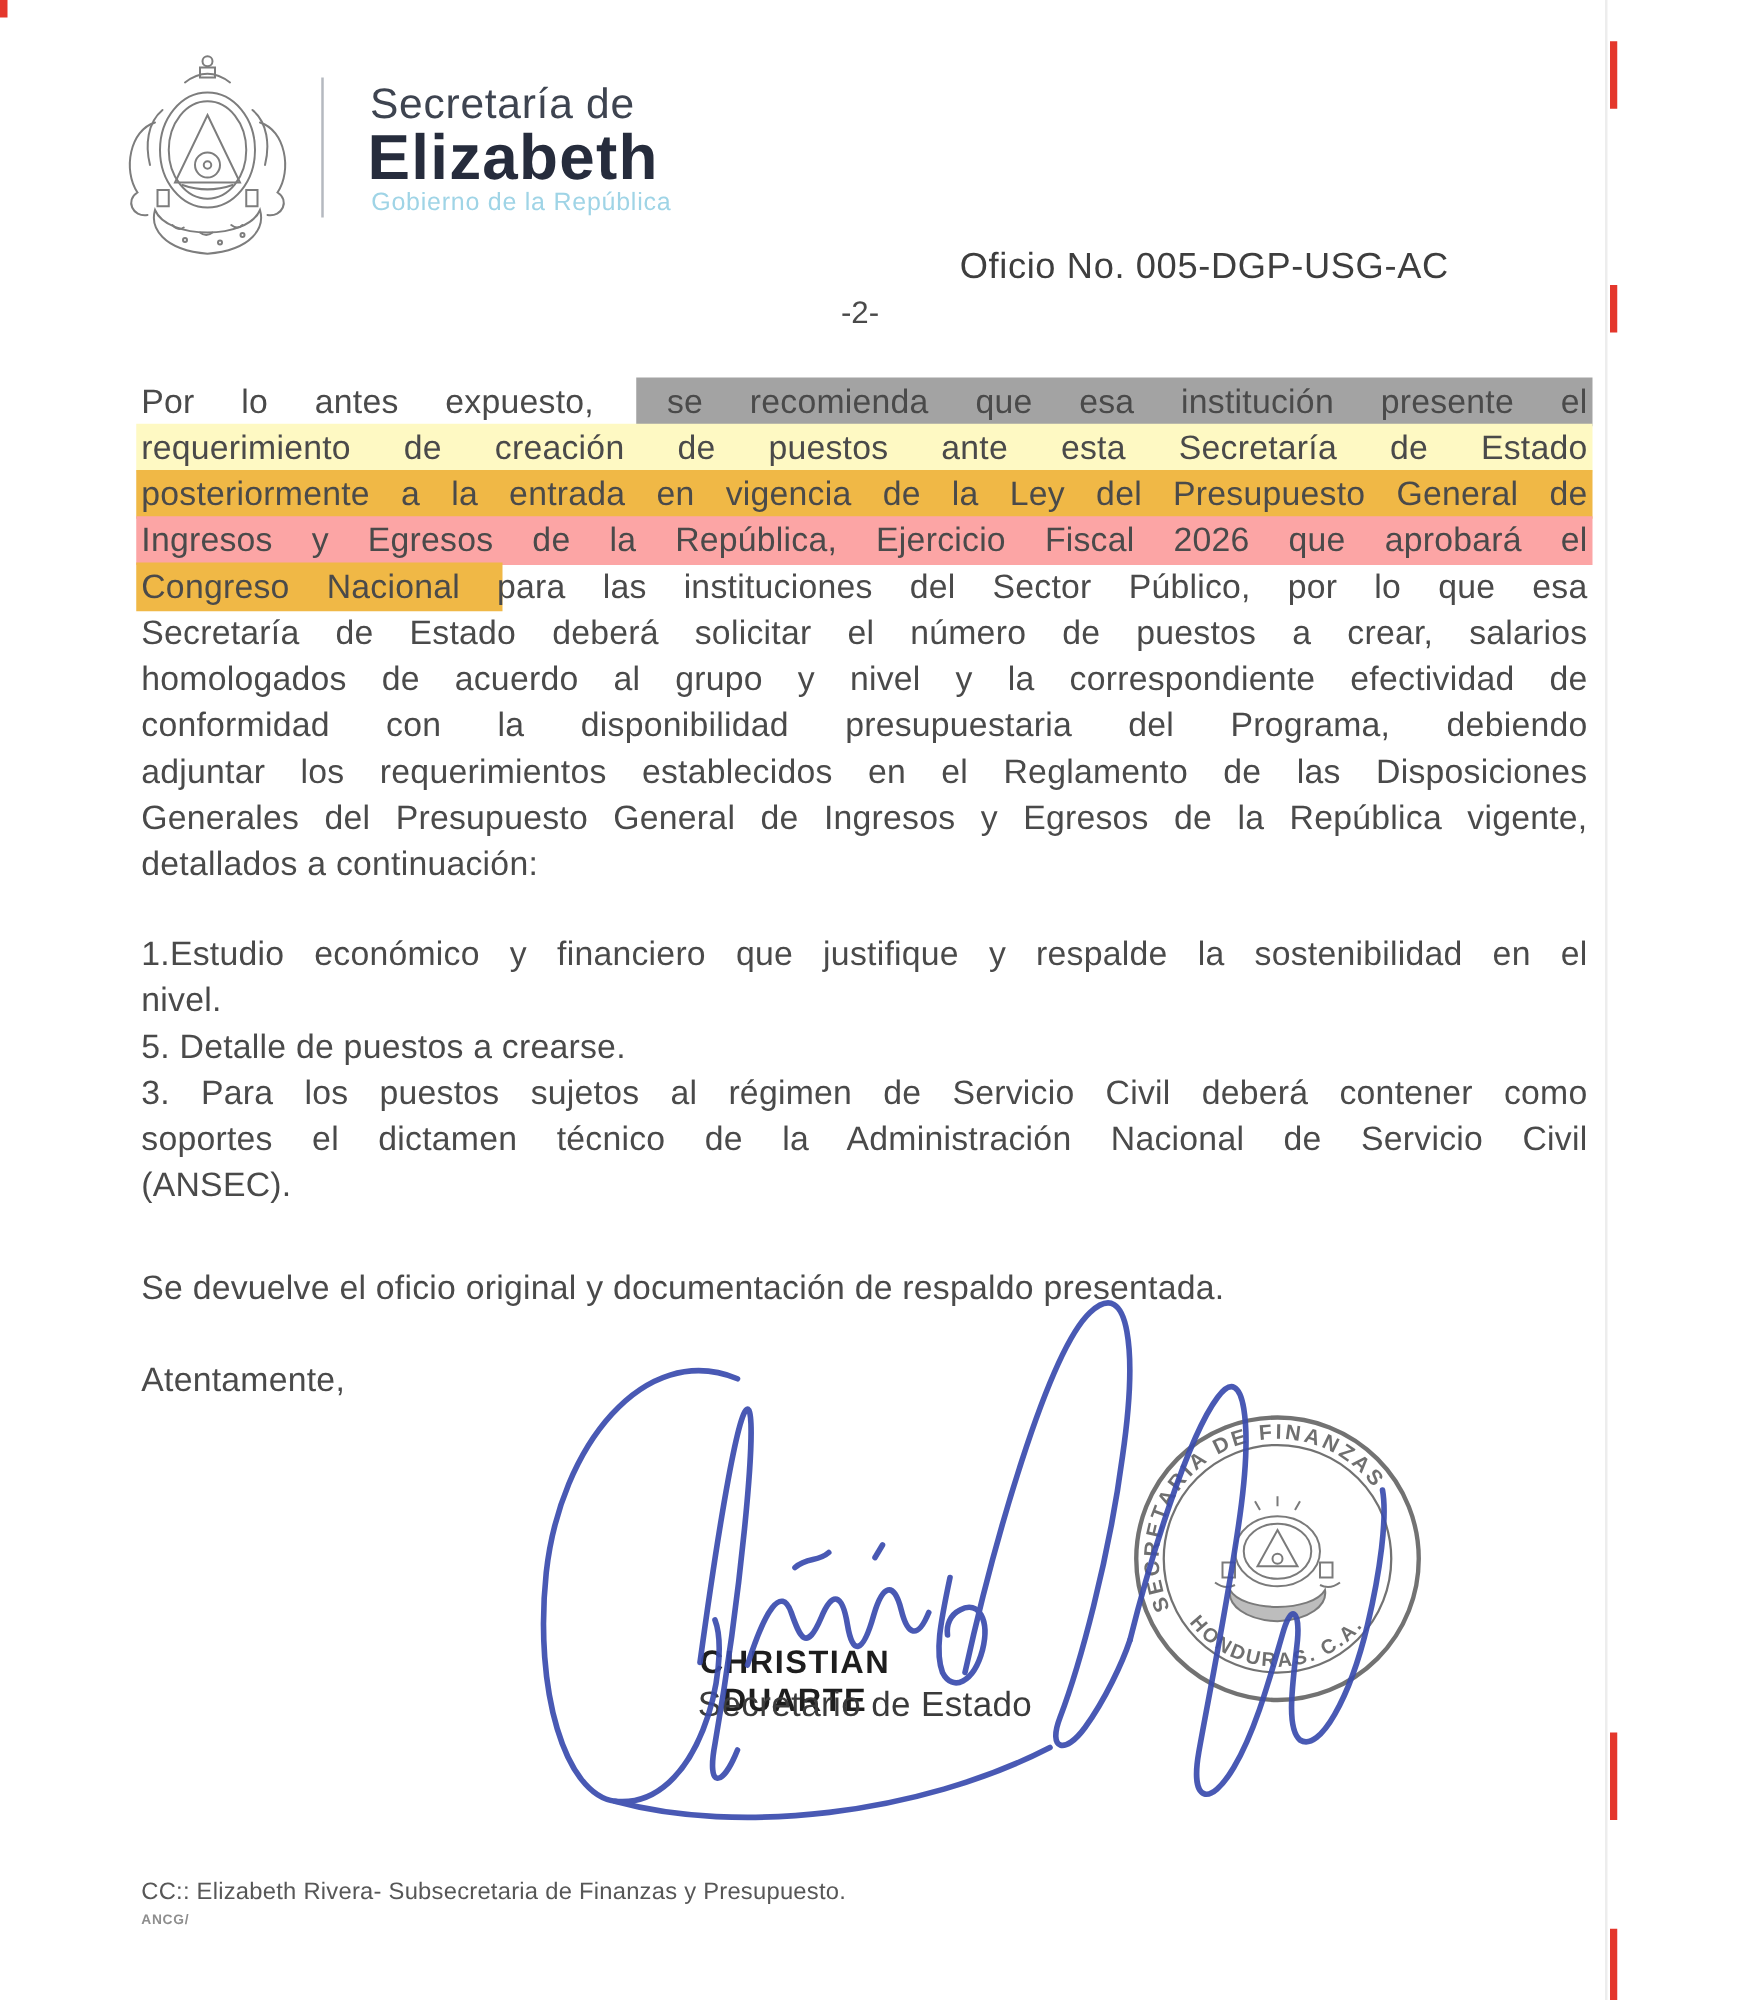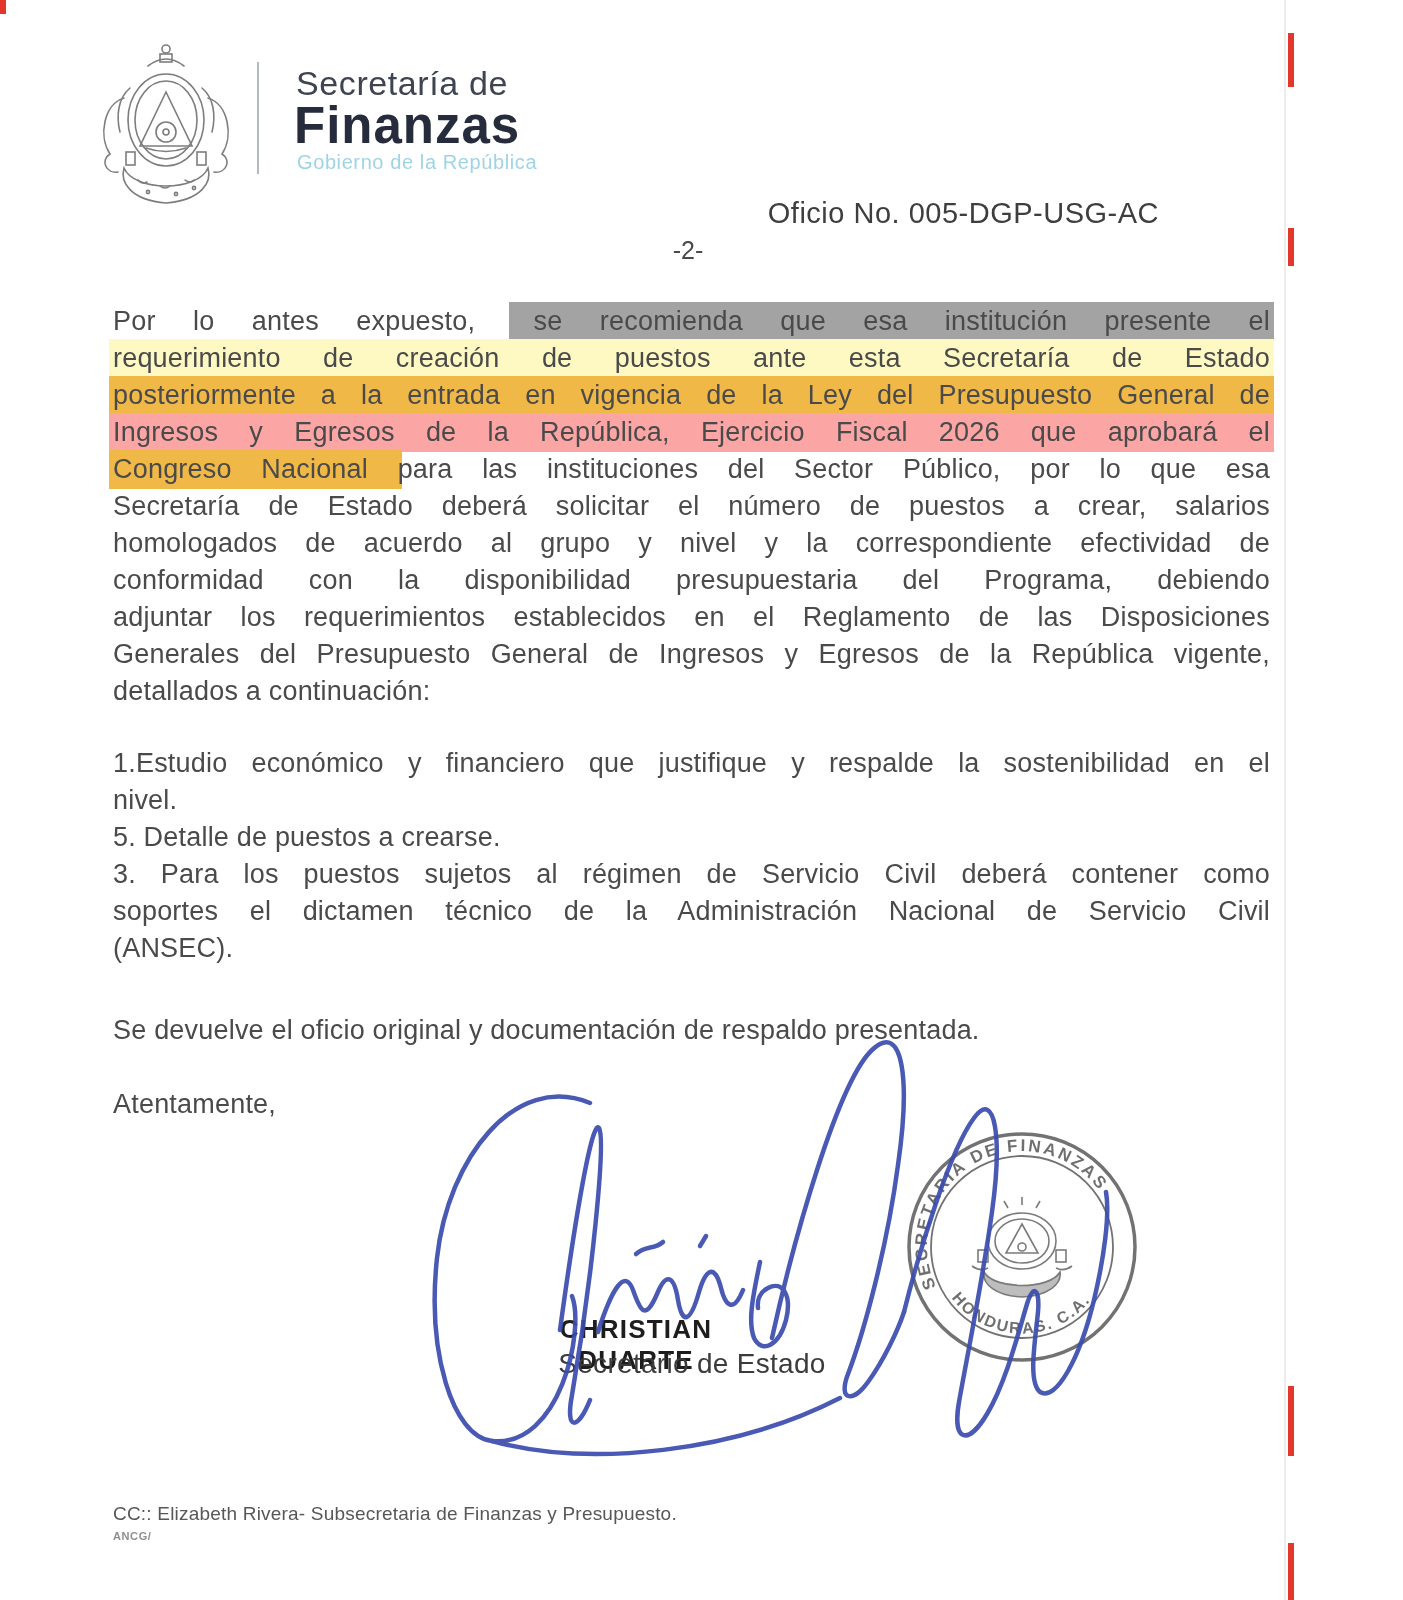--- a/index.html
+++ b/index.html
@@ -58,21 +58,21 @@
       <path d="M 34,128 C 44,152 108,152 118,128 C 122,142 112,160 76,163 C 40,160 30,142 34,128 Z"></path>
       <path d="M 48,140 q 4,5 9,2 M 70,146 q 5,4 10,0 M 95,140 q 5,4 9,0"></path>
       <circle cx="58" cy="152" r="1.6"></circle>
       <circle cx="86" cy="154" r="1.6"></circle>
       <circle cx="104" cy="148" r="1.6"></circle>
     </g>
   </svg>
 
   <div class="abs" id="header-divider"></div>
   <div class="abs" id="ministry-line1" style="color: rgb(62, 68, 80);">Secretaría de</div>
-  <div class="abs" id="ministry-line2" style="color: rgb(38, 44, 60);">Finanzas</div>
+  <div class="abs" id="ministry-line2" style="color: rgb(38, 44, 60);">Elizabeth</div>
   <div class="abs" id="ministry-line3" style="color: rgb(159, 212, 230);">Gobierno de la República</div>
 
   <div class="abs" id="oficio-no">Oficio No. 005-DGP-USG-AC</div>
   <div class="abs" id="page-number">-2-</div>
 
   <div id="document-body">
       <div class="block" style="top: 303px;">
         <div class="line just"><span>Por lo antes expuesto, </span><span class="hl" style="background: #a3a3a3; padding-left: 25px;">se recomienda que esa institución presente el</span></div>
         <div class="line just"><span class="hl" style="background: #fef9c3;">requerimiento de creación de puestos ante esta Secretaría de Estado</span></div>
         <div class="line just"><span class="hl" style="background: rgb(240, 184, 70);">posteriormente a la entrada en vigencia de la Ley del Presupuesto General de</span></div>

